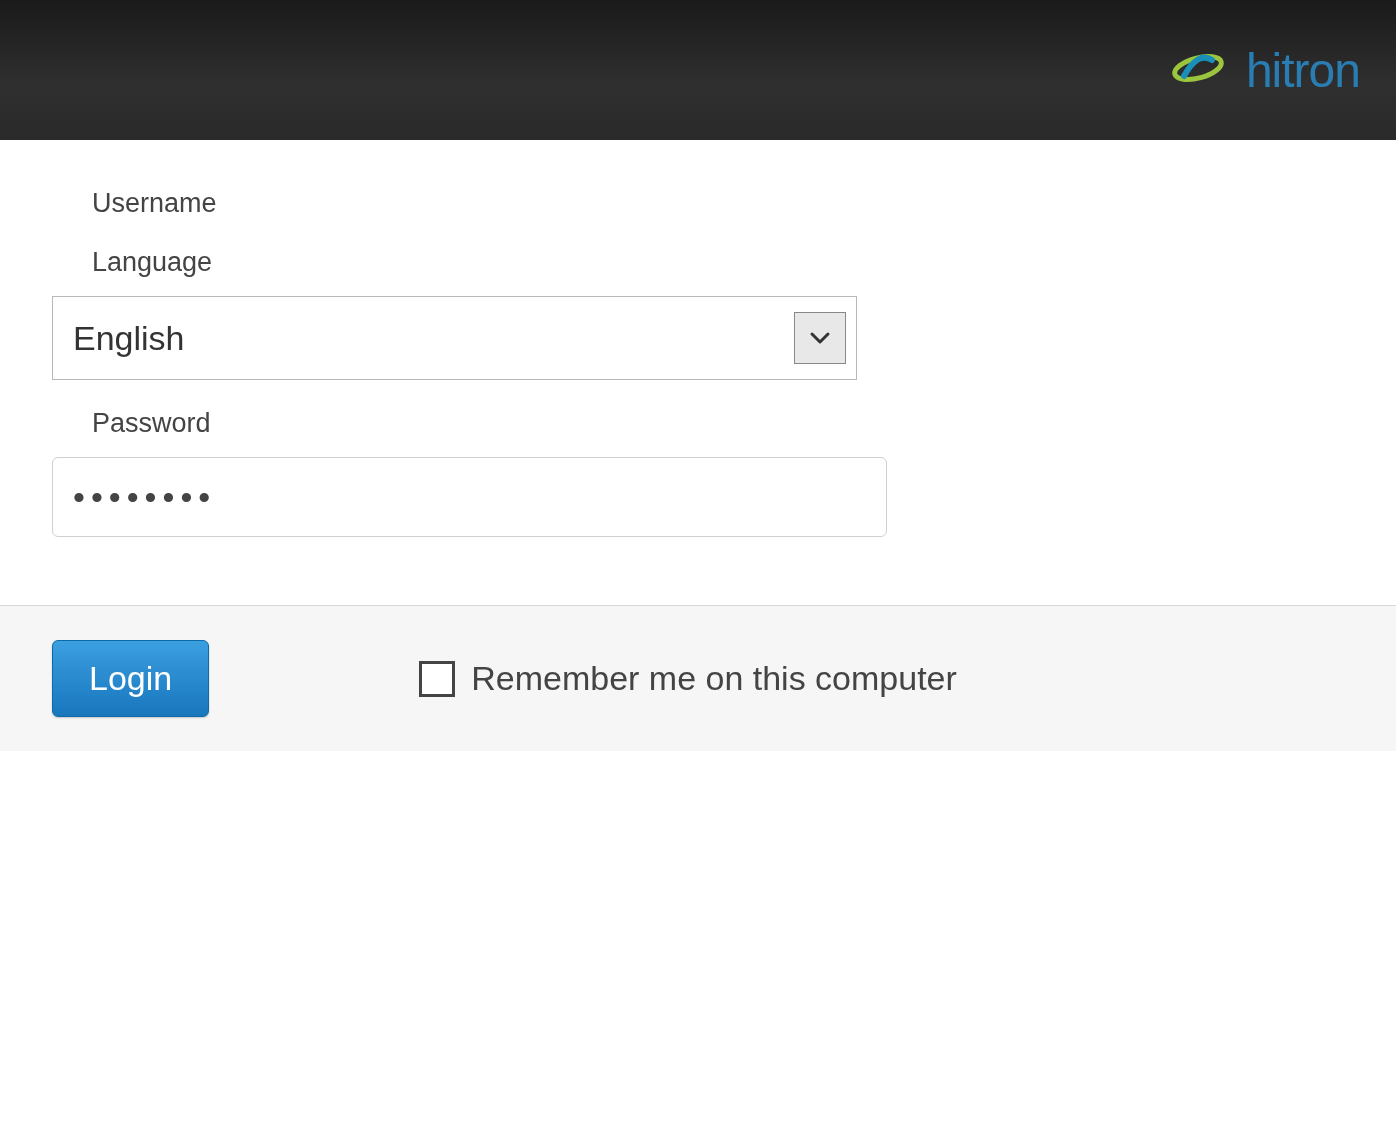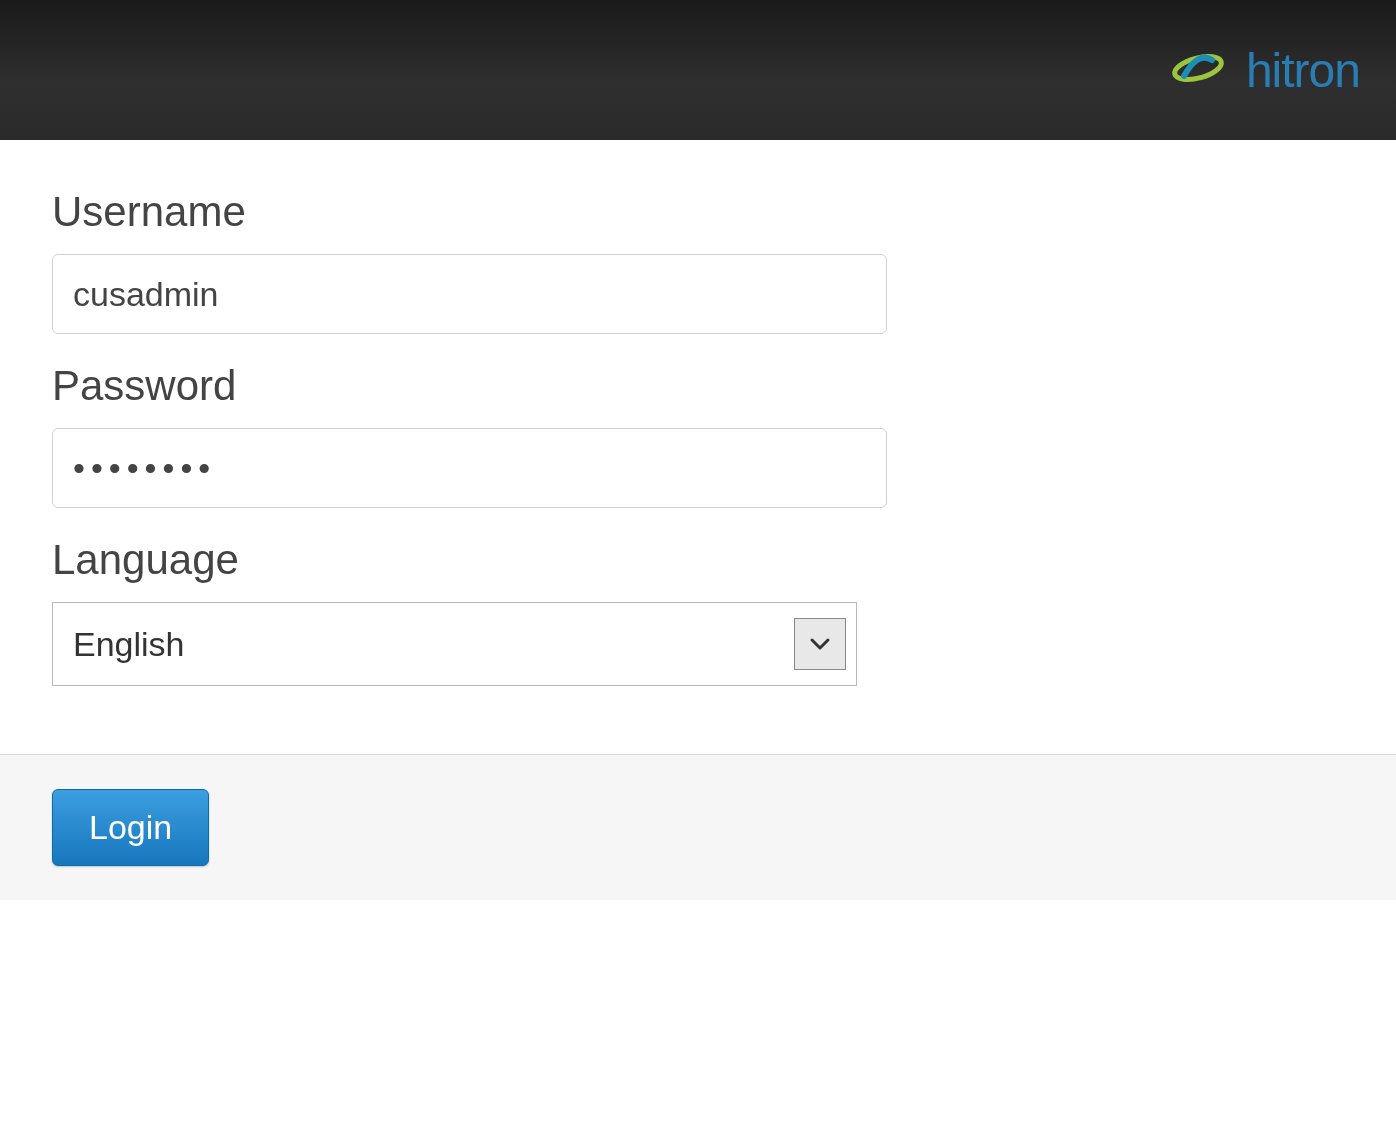--- a/index.html
+++ b/index.html
@@ -35,24 +35,25 @@
     }
     .form-area {
       padding: 48px 52px 40px 52px;
       background: #ffffff;
     }
     .field-group {
       margin-bottom: 28px;
     }
     .field-label {
       display: block;
-      font-size: 42px;
+      font-size: 27px;
       color: #444;
       margin-bottom: 18px;
       font-weight: 400;
+      margin-left: 40px;
     }
     .text-input {
       width: 835px;
       height: 80px;
       border: 1px solid #d0d0d0;
       border-radius: 6px;
       padding: 0 20px;
       font-size: 34px;
       color: #444;
       background: #ffffff;
@@ -133,36 +134,39 @@
         <path d="M 14 30 Q 28 5 42 14" fill="none" stroke="#1a8fb8" stroke-width="6" stroke-linecap="round"></path>
       </svg>
     </span>
     <span class="logo-text">hitron</span>
   </div>
 </div>
 
 <div class="form-area">
   <div class="field-group">
     <label class="field-label">Username</label>
-    <input type="text" class="text-input" value="cusadmin" style="">
-  </div>
-
-  <div class="field-group">
-    <label class="field-label">Password</label>
-    <input type="password" class="text-input" value="••••••••" style="">
   </div>
 
   <div class="field-group">
     <label class="field-label">Language</label>
     <div class="select-wrapper">
       <span class="select-value">English</span>
       <span class="select-arrow">
         <svg width="24" height="24" viewBox="0 0 24 24">
           <path d="M 4 8 L 12 16 L 20 8" fill="none" stroke="#333" stroke-width="3" stroke-linecap="round" stroke-linejoin="round"></path>
         </svg>
       </span>
     </div>
   </div>
+
+  <div class="field-group">
+    <label class="field-label">Password</label>
+    <input type="password" class="text-input" value="••••••••" style="">
+  </div>
 </div>
 
 <div class="footer-area">
   <button class="login-btn">Login</button>
+  <div class="remember-wrap">
+    <div class="checkbox"></div>
+    <span class="remember-label">Remember me on this computer</span>
+  </div>
 </div>
 
 </body></html>

